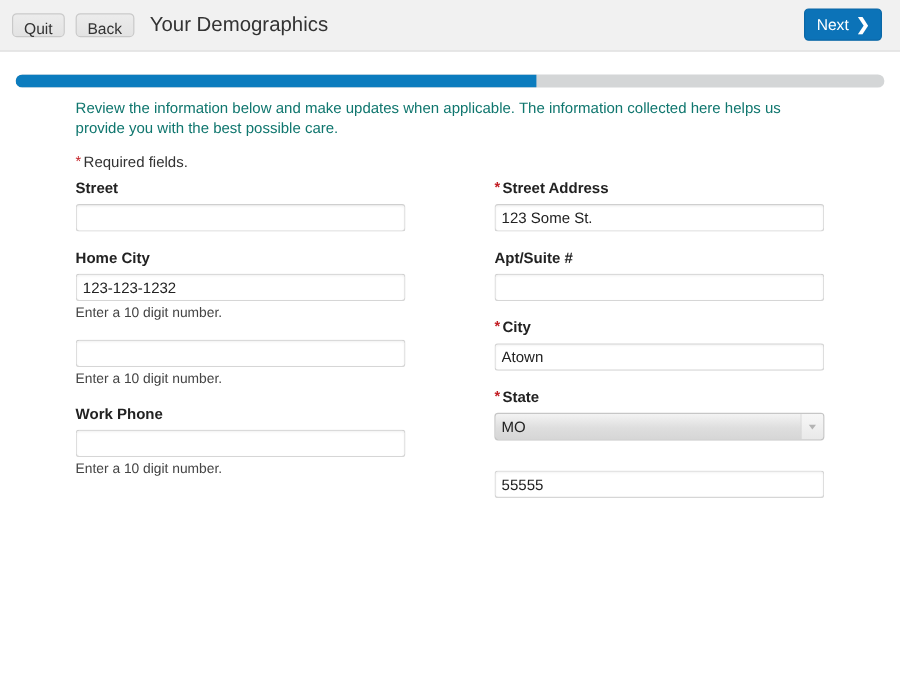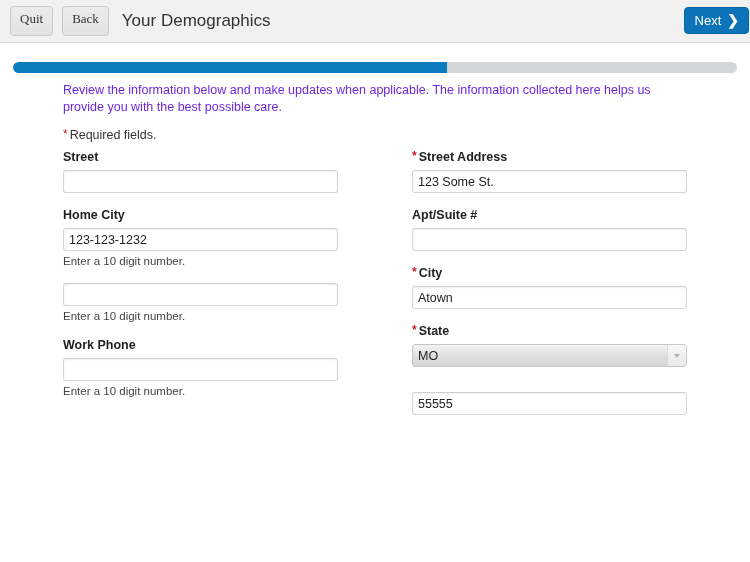--- a/index.html
+++ b/index.html
@@ -25,36 +25,36 @@
     align-items: center;
     padding: 0 10px;
     box-sizing: border-box;
   }
   .navbtn {
     background: linear-gradient(to bottom, #ececec, #e3e3e3);
     border: 1px solid #c9c9c9;
     border-radius: 4px;
     color: #333333;
     font-size: 13px;
-    font-family: Liberation Serif, serif;
-    padding: 5px 9px 10px 9px;
+    font-family: Liberation Sans, sans-serif;
+    padding: 5px 9px 0 9px;
     line-height: 1;
     cursor: pointer;
     margin-right: 9px;
   }
   .page-title {
     font-size: 17px;
     color: #333333;
     font-weight: normal;
     margin-left: 4px;
     white-space: nowrap;
   }
   .next-btn {
     position: absolute;
-    right: 1px;
+    right: 15px;
     top: 7px;
     background: #0c73b8;
     border: 1px solid #0a67a6;
     border-radius: 4px;
     color: #ffffff;
     font-size: 13px;
     font-family: "Liberation Sans", sans-serif;
     padding: 5px 9px 6px 10px;
     line-height: 1;
     cursor: pointer;
@@ -91,21 +91,21 @@
     position: absolute;
     left: 0;
     top: 82px;
     width: 750px;
   }
   .intro {
     margin: 0 0 0 63px;
     width: 625px;
     font-size: 12.5px;
     line-height: 17px;
-    color: #6d28d9;
+    color: #0f766e;
   }
   .required-note {
     margin: 12px 0 0 63px;
     font-size: 12.5px;
     color: #333333;
   }
   .star {
     color: #c32026;
     font-size: 12px;
     vertical-align: top;

